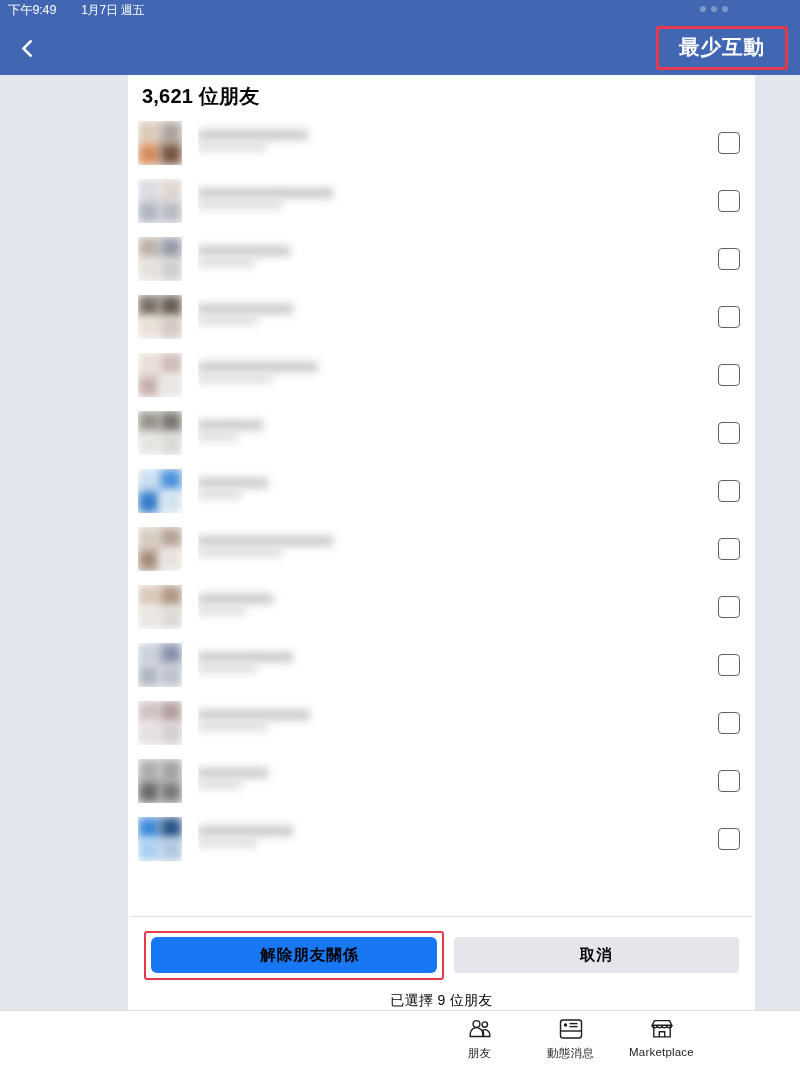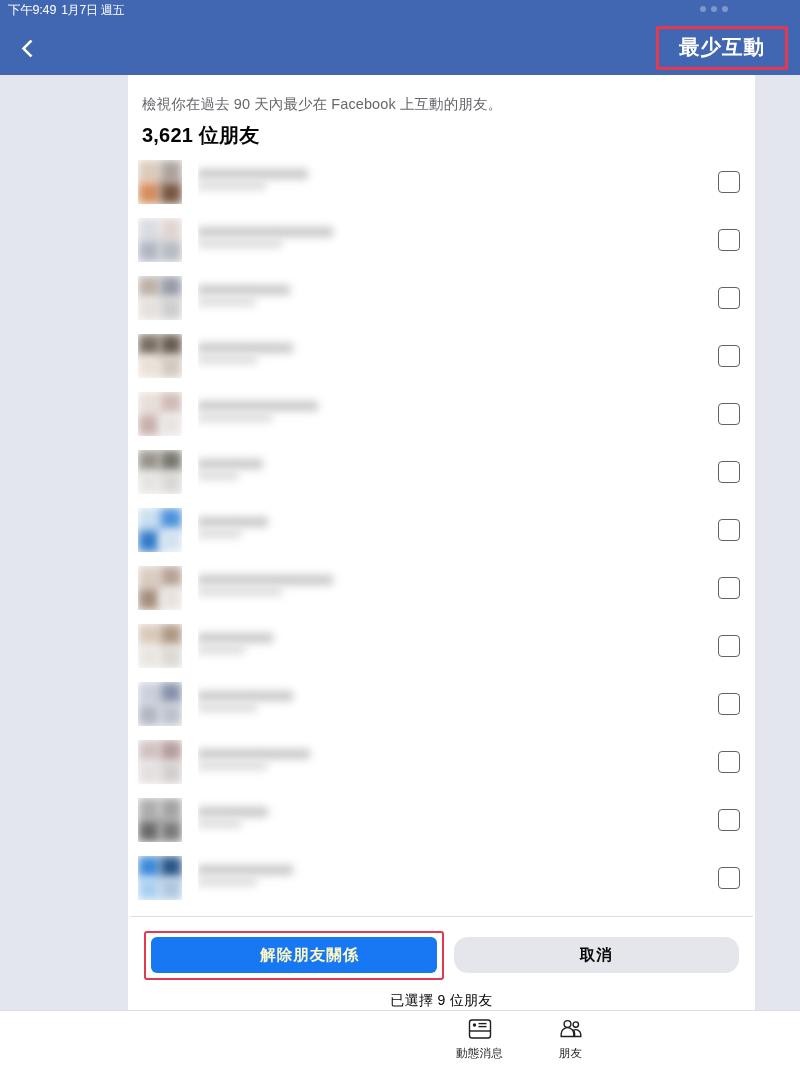--- a/index.html
+++ b/index.html
@@ -12,21 +12,21 @@
   }
   #app { position: relative; width: 800px; height: 1066px; }
 
   
   .statusbar {
     position: absolute; top: 0; left: 0; width: 800px; height: 20px;
     background: #4267B2; color: #ffffff;
     display: flex; align-items: center;
   }
   .status-left {
-    display: flex; align-items: baseline; gap: 5px;
+    display: flex; align-items: baseline; gap: 25px;
     margin-left: 8px; font-size: 12.5px; letter-spacing: -0.2px;
     white-space: nowrap;
   }
   .status-time { font-size: 12.5px; }
   .status-date { font-size: 12px; }
   .status-dots {
     position: absolute; left: 700px; top: 6px;
     display: flex; gap: 5px;
   }
   .status-dots i {
@@ -122,26 +122,26 @@
   .actions {
     display: flex; align-items: center; gap: 10px;
     padding: 14px 16px 0 16px;
   }
   .primary-wrap {
     border: 2.5px solid #e4384f; border-radius: 3px;
     padding: 4px 5px 5px 5px; flex: 1 1 0;
   }
   .btn-primary {
     width: 100%; height: 36px; border: none; border-radius: 6px;
-    background: #1877f2; color: #fef9c3;
+    background: #1877f2; color: #000000;
     font-family: inherit; font-size: 15.5px; font-weight: 700;
     letter-spacing: 1px; cursor: pointer; padding-left: 32px;
   }
   .btn-secondary {
-    flex: 1 1 0; height: 36px; border: none; border-radius: 14px;
+    flex: 1 1 0; height: 36px; border: none; border-radius: 4px;
     background: #e4e6eb; color: #050505;
     font-family: inherit; font-size: 15.5px; font-weight: 700;
     letter-spacing: 1px; cursor: pointer; margin-bottom: 1px;
   }
   .selected-note {
     text-align: center; font-size: 14px; color: #050505;
     margin-top: 12px; letter-spacing: 0.3px;
   }
 
   
@@ -186,21 +186,20 @@
     </div>
     <div class="title-wrap">
       <div class="nav-title">最少互動</div>
     </div>
   </div>
 
   <div class="rail-left"></div>
   <div class="rail-right"></div>
 
   <div class="panel">
-    <div class="panel-desc">檢視你在過去 90 天內最少在 Facebook 上互動的朋友。</div>
     <div class="panel-count">3,621 位朋友</div>
 
     <div class="list" id="friend-list">
         <div class="row">
           <div class="avatar">
             <span style="left: 0px; top: 0px; width: 22px; height: 22px; background: rgb(216, 198, 180); filter: blur(5px); opacity: 0.92;"></span>
             <span style="left: 22px; top: 0px; width: 22px; height: 22px; background: rgb(165, 154, 148); filter: blur(5px); opacity: 0.92;"></span>
             <span style="left: 0px; top: 22px; width: 22px; height: 22px; background: rgb(210, 130, 78); filter: blur(5px); opacity: 0.92;"></span>
             <span style="left: 22px; top: 22px; width: 22px; height: 22px; background: rgb(107, 70, 48); filter: blur(5px); opacity: 0.92;"></span>
           </div>
@@ -375,39 +374,50 @@
         <button class="btn-primary">解除朋友關係</button>
       </div>
       <button class="btn-secondary">取消</button>
     </div>
 
     <div class="selected-note">已選擇 9 位朋友</div>
   </div>
 
   <div class="tabbar">
     <div class="tabs" id="tabs">
+        <div class="tab">
+          <span>
+            <svg width="26" height="24" viewBox="0 0 26 24" fill="none" stroke="#1c1e21" stroke-width="1.4">
+              <circle cx="9.5" cy="7" r="3.4"></circle>
+              <circle cx="17.8" cy="7.6" r="2.7"></circle>
+              <path d="M3.2 19.5v-2.6a6.3 6.3 0 0 1 12.6 0v2.6z"></path>
+              <path d="M16.6 19.5v-2.9a6 6 0 0 0-1.1-3.4 5 5 0 0 1 7.3 4.3v2z"></path>
+            </svg>
+          </span>
+          <span class="tab-label">朋友</span>
+        </div>
         <div class="tab">
           <span>
             <svg width="26" height="24" viewBox="0 0 26 24" fill="none" stroke="#1c1e21" stroke-width="1.4">
               <rect x="2.5" y="3" width="21" height="18" rx="2.5"></rect>
               <line x1="2.5" y1="14" x2="23.5" y2="14"></line>
               <circle cx="7.5" cy="8" r="1.7" fill="#1c1e21" stroke="none"></circle>
               <line x1="11.5" y1="6.6" x2="19.5" y2="6.6"></line>
               <line x1="11.5" y1="9.6" x2="19.5" y2="9.6"></line>
             </svg>
           </span>
           <span class="tab-label">動態消息</span>
         </div>
         <div class="tab">
           <span>
             <svg width="26" height="24" viewBox="0 0 26 24" fill="none" stroke="#1c1e21" stroke-width="1.4">
-              <circle cx="9.5" cy="7" r="3.4"></circle>
-              <circle cx="17.8" cy="7.6" r="2.7"></circle>
-              <path d="M3.2 19.5v-2.6a6.3 6.3 0 0 1 12.6 0v2.6z"></path>
-              <path d="M16.6 19.5v-2.9a6 6 0 0 0-1.1-3.4 5 5 0 0 1 7.3 4.3v2z"></path>
+              <path d="M3.2 8.3 5.4 3.6h15.2l2.2 4.7z"></path>
+              <path d="M4.8 8.3v11.6h16.4V8.3"></path>
+              <path d="M10.3 19.9v-5.2h5.4v5.2"></path>
+              <path d="M3.2 8.3c0 1.6 1.1 2.6 2.5 2.6s2.5-1 2.5-2.6M8.2 8.3c0 1.6 1.1 2.6 2.4 2.6s2.4-1 2.4-2.6M13 8.3c0 1.6 1.1 2.6 2.4 2.6s2.4-1 2.4-2.6M17.8 8.3c0 1.6 1.1 2.6 2.5 2.6s2.5-1 2.5-2.6"></path>
             </svg>
           </span>
-          <span class="tab-label">朋友</span>
+          <span class="tab-label">Marketplace</span>
         </div>
       </div>
   </div>
 
 </div>
 
 </body></html>

